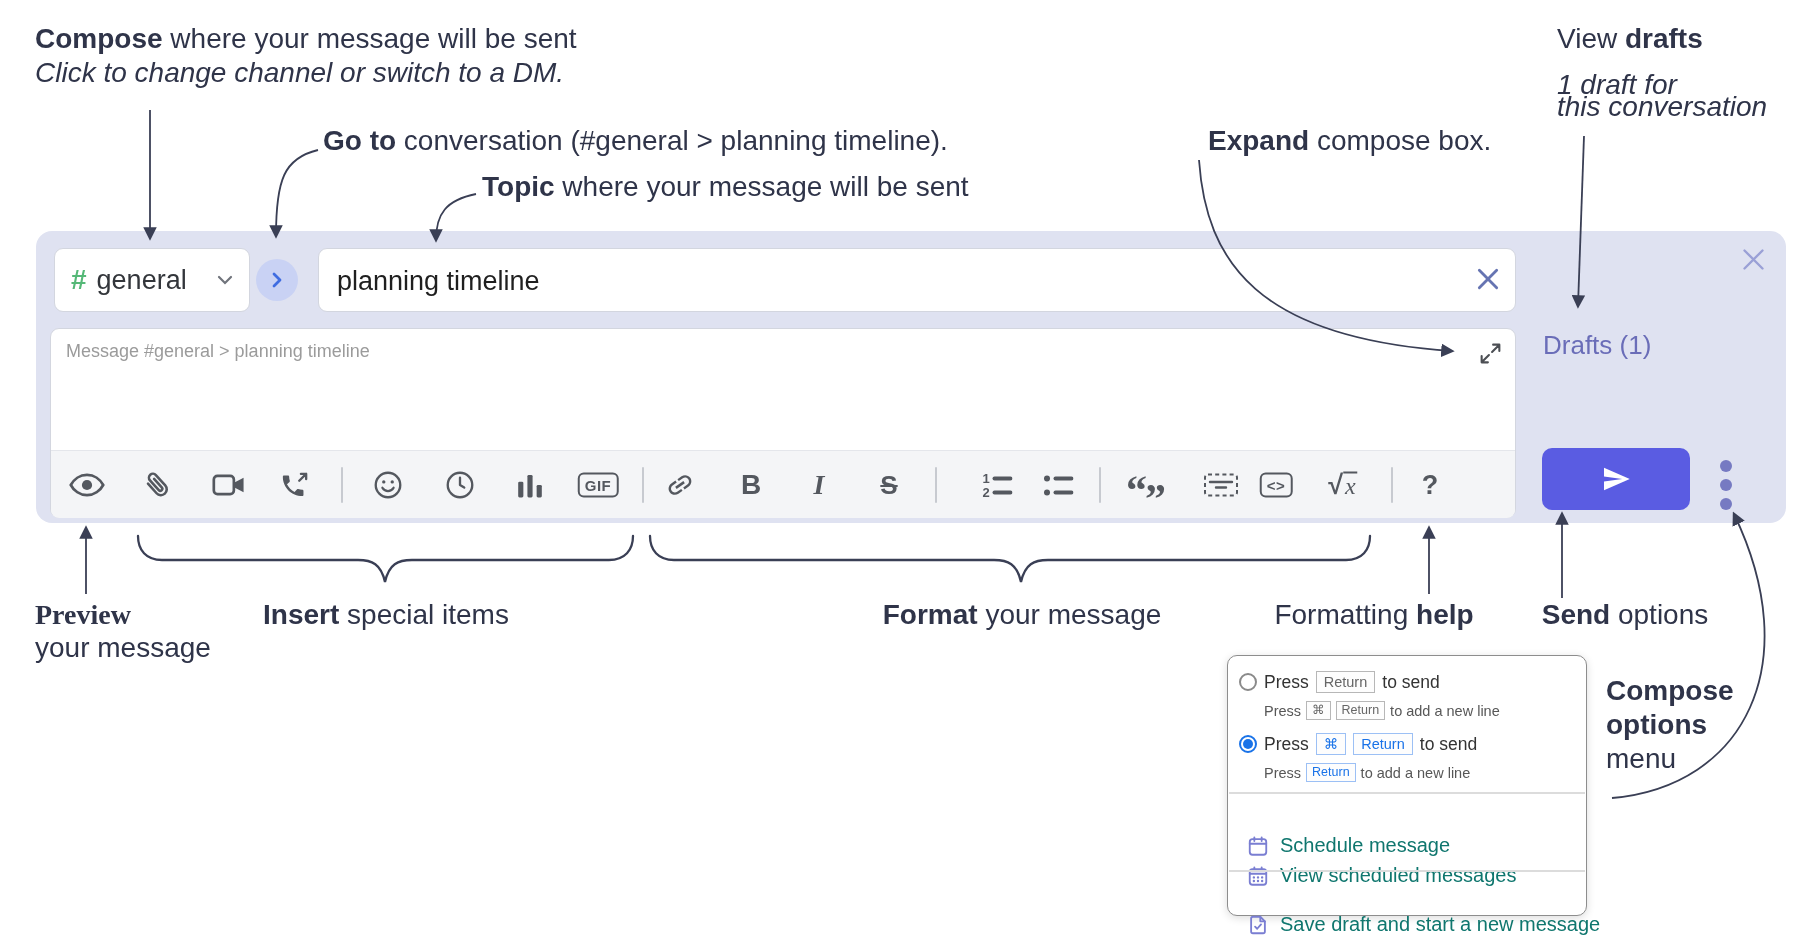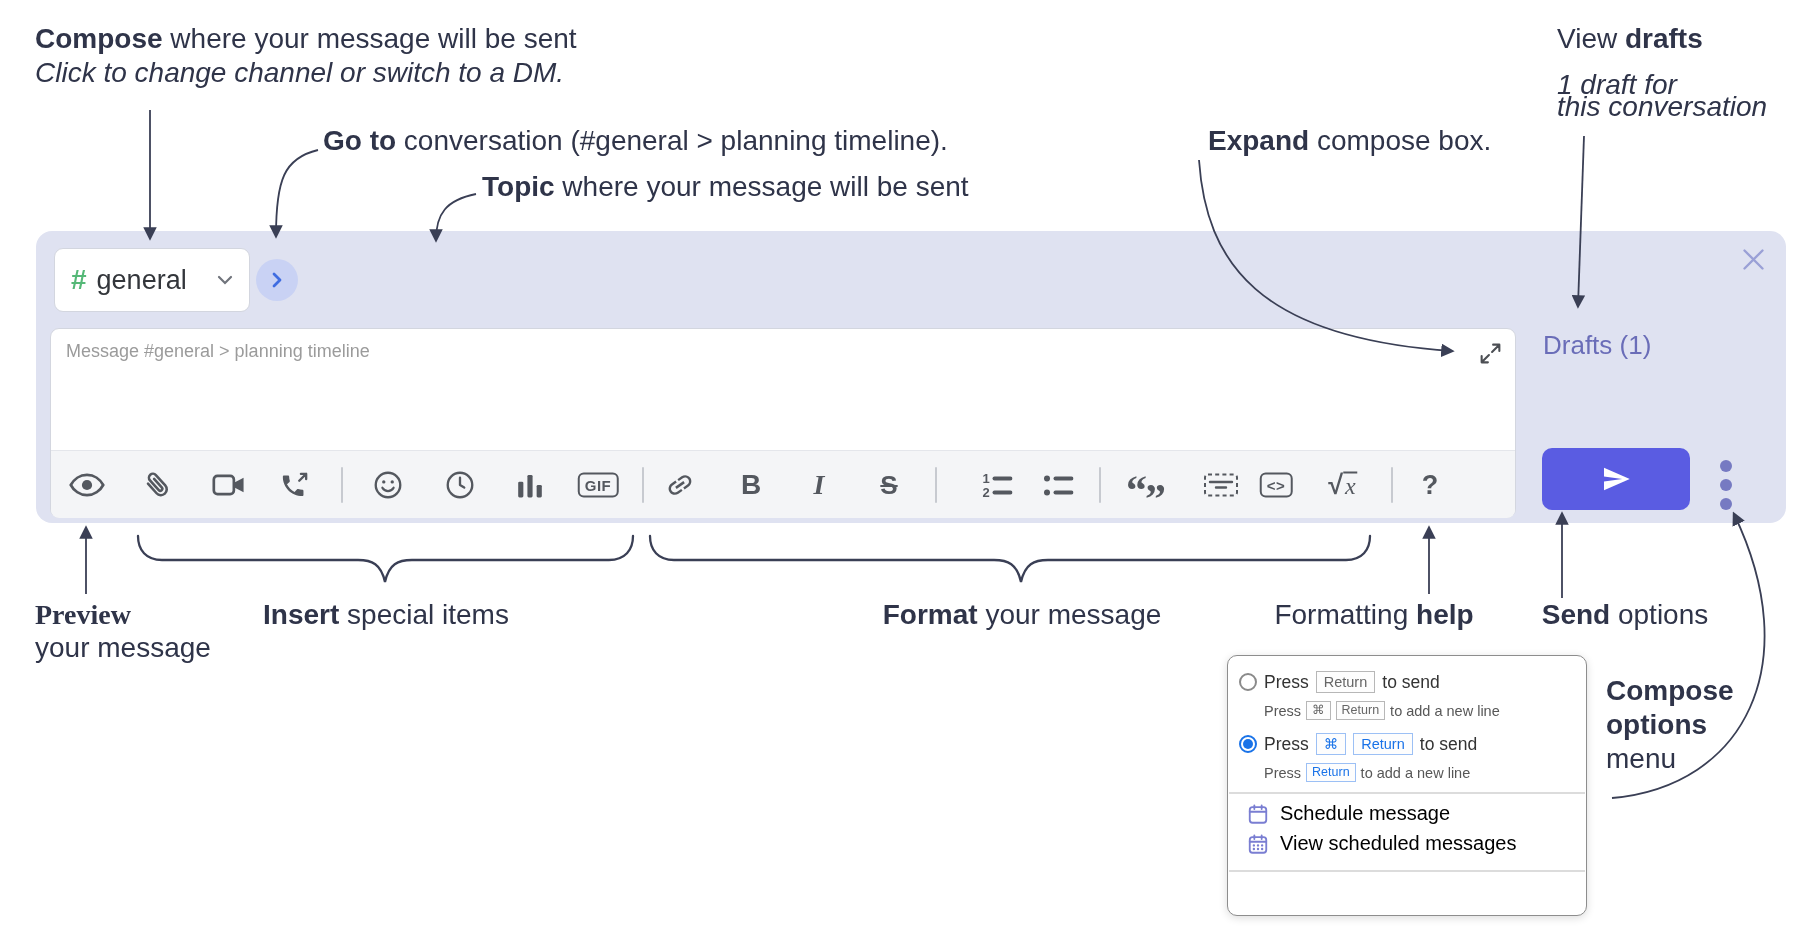--- a/index.html
+++ b/index.html
@@ -54,22 +54,22 @@
   .prow{position:absolute;display:flex;align-items:center;gap:7px;font-size:17.5px;color:#333;white-space:nowrap;}
   .psub{position:absolute;display:flex;align-items:center;gap:5px;font-size:14.5px;color:#575757;white-space:nowrap;}
   kbd{font-family:"Liberation Sans",sans-serif;border:1.5px solid #b7b7b7;border-radius:0;background:#fdfdfd;
       color:#666;font-size:14.5px;padding:0 7px;line-height:20px;display:inline-block;}
   .psub kbd{font-size:12.5px;line-height:17px;padding:0 5px;}
   kbd.blue{color:#1a73e8;border-color:#9cc0f5;}
   .radio{width:18px;height:18px;border-radius:50%;border:2px solid #8a8a8a;box-sizing:border-box;flex:0 0 auto;cursor:pointer;}
   .radio.sel{border-color:#1a73e8;position:relative;}
   .radio.sel::after{content:"";position:absolute;left:2px;top:2px;width:10px;height:10px;border-radius:50%;background:#1a73e8;}
   .pdiv{position:absolute;left:1px;width:356px;height:1.5px;background:#dcdcdc;}
-  .mrow{position:absolute;left:19px;display:flex;align-items:center;gap:11px;font-size:20px;color:#000000;
-        white-space:nowrap;cursor:pointer;}
+  .mrow{position:absolute;left:19px;display:flex;align-items:center;gap:11px;font-size:20px;color:#0f766e;
+        white-space:nowrap;cursor:pointer;margin-top:32px;}
   
   .overlay{position:absolute;left:0;top:0;z-index:3;pointer-events:none;}
 </style>
 </head>
 <body>
 
 <div class="stage">
 
   <div class="ann" style="left:35px;top:22px;">
     <b>Compose</b><span> where your message will be sent</span>
@@ -101,20 +101,28 @@
           <path d="M2 2 L8 8 L14 2"></path>
         </svg>
     </div>
 
     <div class="go-btn">
       <svg width="12" height="16" viewBox="0 0 12 16" fill="none" stroke="#3f6ce1" stroke-width="2.8" stroke-linecap="round" stroke-linejoin="round">
           <path d="M3 2 L9 8 L3 14"></path>
         </svg>
     </div>
 
+    <div class="whitebox topic">
+      <input value="planning timeline" style="">
+      <span class="topic-x">
+        <svg width="26" height="26" viewBox="0 0 24 24" stroke="#6674b2" stroke-width="2.6" stroke-linecap="round">
+            <path d="M4 4 L20 20 M20 4 L4 20"></path>
+          </svg>
+      </span>
+    </div>
 
     <span class="box-x">
       <svg width="27" height="27" viewBox="0 0 24 24" stroke="#9aa0d6" stroke-width="2.1" stroke-linecap="round">
           <path d="M4 4 L20 20 M20 4 L4 20"></path>
         </svg>
     </span>
 
     <div class="drafts">Drafts (1)</div>
 
     <div class="whitebox msgbox">
@@ -311,15 +319,23 @@
     </div>
     <div class="mrow" style="top:176px;">
       <svg width="22" height="22" viewBox="0 0 24 24" fill="none" stroke="#7a7ed2" stroke-width="2" stroke-linecap="round">
           <rect x="3" y="4.5" width="18" height="17" rx="3"></rect>
           <path d="M3 9.5 H21 M8 2.5 V6.5 M16 2.5 V6.5"></path>
           <path d="M7.5 13.5 h.01 M12 13.5 h.01 M16.5 13.5 h.01 M7.5 17.5 h.01 M12 17.5 h.01 M16.5 17.5 h.01" stroke-width="2.6"></path>
         </svg>
       <span>View scheduled messages</span>
     </div>
     <div class="pdiv" style="top:214px;"></div>
+    <div class="mrow" style="top:225px;">
+      <svg width="22" height="22" viewBox="0 0 24 24" fill="none" stroke="#7a7ed2" stroke-width="2" stroke-linecap="round" stroke-linejoin="round">
+          <path d="M4.5 5 a2 2 0 0 1 2 -2 H14.5 L19.5 8 V19 a2 2 0 0 1 -2 2 H6.5 a2 2 0 0 1 -2 -2 Z"></path>
+          <path d="M14.5 3 V8 H19.5"></path>
+          <path d="M8.8 13.8 l2.3 2.3 4.2 -4.8"></path>
+        </svg>
+      <span>Save draft and start a new message</span>
+    </div>
   </div>
 
 </div>
 
 </body></html>

